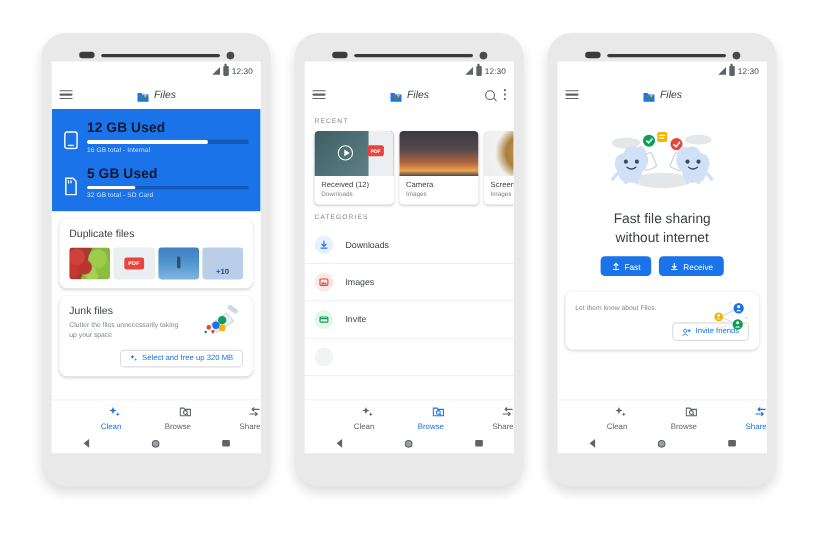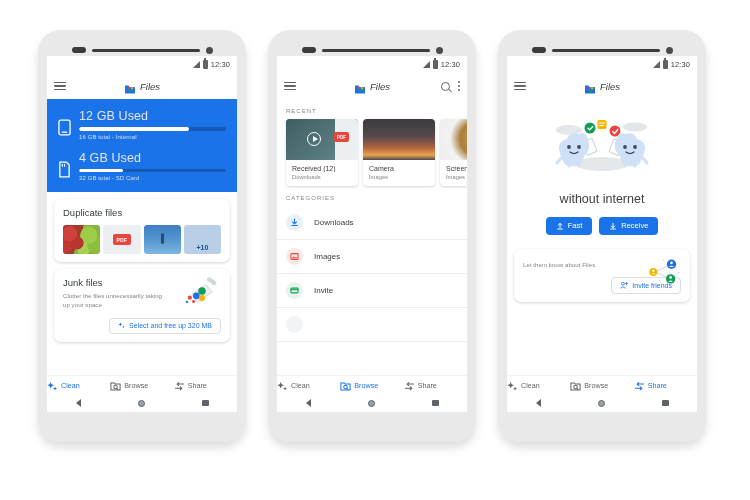--- a/index.html
+++ b/index.html
@@ -121,21 +121,21 @@
 
   
   .storage {
     background: #1a73e8;
     padding: 10px 11px 11px 11px;
   }
   .storage-row { display: flex; align-items: flex-start; gap: 8px; }
   .storage-row + .storage-row { margin-top: 11px; }
   .dev-icon { width: 13px; height: 17px; flex: 0 0 auto; margin-top: 10px; }
   .st-texts { flex: 1 1 auto; min-width: 0; }
-  .st-title { color: #e5e5e5; font-size: 12.5px; font-weight: normal; letter-spacing: .1px; }
+  .st-title { color: #0f172a; font-size: 12.5px; font-weight: bold; letter-spacing: .1px; }
   .st-track {
     margin: 4px 0 3px 0; height: 3.6px; border-radius: 2px;
     background: #1459b5; overflow: hidden;
   }
   .st-fill { height: 100%; background: #ffffff; border-radius: 2px; }
   .st-sub { color: #cfe0fb; font-size: 6px; letter-spacing: .1px; }
 
   
   .card {
     background: #fff; border-radius: 7px;
@@ -258,22 +258,22 @@
     padding: 4.5px 10px; font-size: 7.5px; cursor: pointer; white-space: nowrap;
   }
 
   
   .bottomnav {
     position: absolute; left: 0; right: 0; bottom: 0;
     background: #fff; border-top: 1px solid #f1f3f4;
   }
   .nav-items { display: flex; padding: 5px 0 4px 0; }
   .nav-item {
-    flex: 1 1 0; display: flex; flex-direction: row;
-    align-items: flex-start; gap: 3px; cursor: pointer;
+    flex: 1 1 0; display: flex; flex-direction: column;
+    align-items: flex-end; gap: 3px; cursor: pointer;
   }
   .nav-label { font-size: 7.2px; color: #5f6368; }
   .nav-item.active .nav-label { color: #1a73e8; }
   .nav-ico { height: 11px; display: flex; align-items: center; justify-content: center; }
 
   .sysbar { display: flex; padding: 3.5px 0 5px 0; }
   .sys-btn { flex: 1 1 0; display: flex; align-items: center; justify-content: center; cursor: pointer; }
   .sys-back {
     width: 0; height: 0;
     border-right: 5px solid #5f6368;
@@ -340,21 +340,21 @@
               <div class="st-sub">16 GB total - Internal</div>
             </div>
           </div>
           <div class="storage-row">
             <svg class="dev-icon" viewBox="0 0 14 18">
               <path d="M2 1h7l3 3v13H2z" fill="none" stroke="#ffffff" stroke-width="1.4"></path>
               <rect x="4" y="3" width="1.2" height="3" fill="#ffffff"></rect>
               <rect x="6.4" y="3" width="1.2" height="3" fill="#ffffff"></rect>
             </svg>
             <div class="st-texts">
-              <div class="st-title">4 GB Used</div>
+              <div class="st-title">5 GB Used</div>
               <div class="st-track">
                 <div class="st-fill" style="width:30%"></div>
               </div>
               <div class="st-sub">32 GB total - SD Card</div>
             </div>
           </div>
         </div>
 
         <div class="card">
           <div class="card-title">Duplicate files</div>
@@ -653,20 +653,21 @@
               <circle cx="40" cy="33" r="1.9" fill="#3c4a63"></circle>
               <path d="M31 38 q4 3.2 8 0" stroke="#3c4a63" stroke-width="1.3" fill="none" stroke-linecap="round"></path>
               <circle cx="86" cy="33" r="1.9" fill="#3c4a63"></circle>
               <circle cx="96" cy="33" r="1.9" fill="#3c4a63"></circle>
               <path d="M87 38 q4 3.2 8 0" stroke="#3c4a63" stroke-width="1.3" fill="none" stroke-linecap="round"></path>
               <path d="M22 44 l-4 5 M30 47 l0 5 M38 47 l2 5" stroke="#cfe0f7" stroke-width="3" stroke-linecap="round"></path>
               <path d="M104 44 l4 5 M96 47 l0 5 M88 47 l-2 5" stroke="#cfe0f7" stroke-width="3" stroke-linecap="round"></path>
             </svg>
           </div>
           <div class="hero-title">
+            <div>Fast file sharing</div>
             <div>without internet</div>
           </div>
           <div class="hero-btns">
             <div class="btn-filled">
               <svg width="8" height="8" viewBox="0 0 10 10">
                 <path d="M5 7.4 V1.8 M2.8 4 L5 1.7 L7.2 4" fill="none" stroke="#fff" stroke-width="1.2" stroke-linecap="round" stroke-linejoin="round"></path>
                 <line x1="2" y1="8.8" x2="8" y2="8.8" stroke="#fff" stroke-width="1.2" stroke-linecap="round"></line>
               </svg>
               <span>Fast</span>
             </div>

